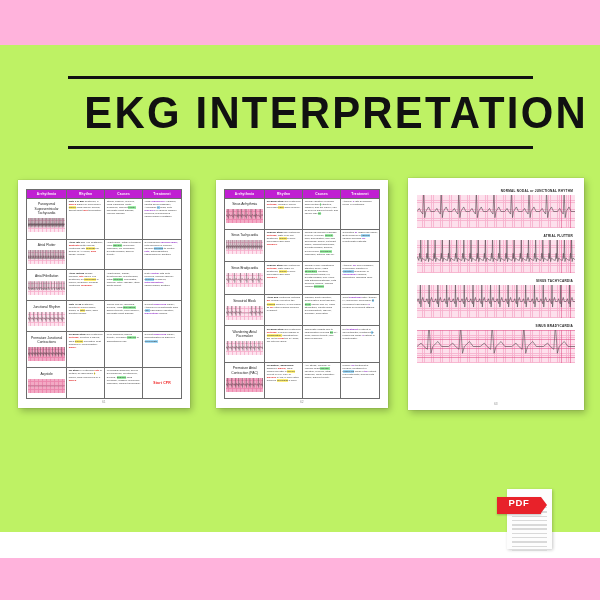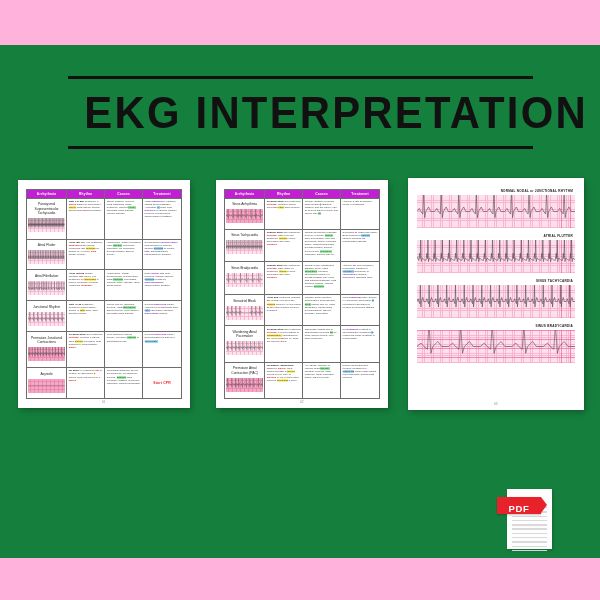--- a/index.html
+++ b/index.html
@@ -1,20 +1,20 @@
 <!DOCTYPE html>
 <html><head>
 <meta charset="utf-8">
 <style>
   html,body{margin:0;padding:0;}
   body{
     width:600px;height:600px;overflow:hidden;background:#ffffff;
     font-family:"Liberation Sans", sans-serif;
   }
-  .canvas{position:relative;width:600px;height:600px;background:#15803d;}
+  .canvas{position:relative;width:600px;height:532px;background:#bef264;}
 
   
   .band{position:absolute;left:0;width:600px;background:#ffb3dc;}
   .band-top{top:0;height:45px;}
   .band-bottom{top:558px;height:42px;}
 
   
   .title-block{position:absolute;left:68px;top:76px;width:465px;}
   .rule{height:3px;background:#111;width:100%;}
   .rule.bottom{margin-top:0;}
@@ -106,21 +106,21 @@
   
   .pdf-icon{position:absolute;left:497px;top:487px;width:55px;height:62px;}
   .pdf-sheet{
     position:absolute;left:10px;top:2px;width:45px;height:60px;background:#fdfdfd;
     box-shadow:1px 1px 3px rgba(0,0,0,.22);
   }
   .pdf-lines{position:absolute;left:5px;top:18px;right:5px;}
   .pdf-lines i{display:block;height:1.4px;background:#d9d9d9;margin-bottom:2.9px;}
   .pdf-tag{
     position:absolute;left:0;top:10px;width:44px;height:17px;background:#e8222a;
-    display:flex;align-items:flex-end;justify-content:center;
+    display:flex;align-items:flex-start;justify-content:center;
     box-shadow:0 1px 2px rgba(0,0,0,.25);
   }
   .pdf-tag::after{
     content:"";position:absolute;right:-6px;top:0;border-top:8.5px solid transparent;
     border-bottom:8.5px solid transparent;border-left:6px solid #e8222a;
   }
   .pdf-tag span{color:#fff;font-size:9.5px;font-weight:700;letter-spacing:.6px;}
 </style>
 </head>
 <body>

